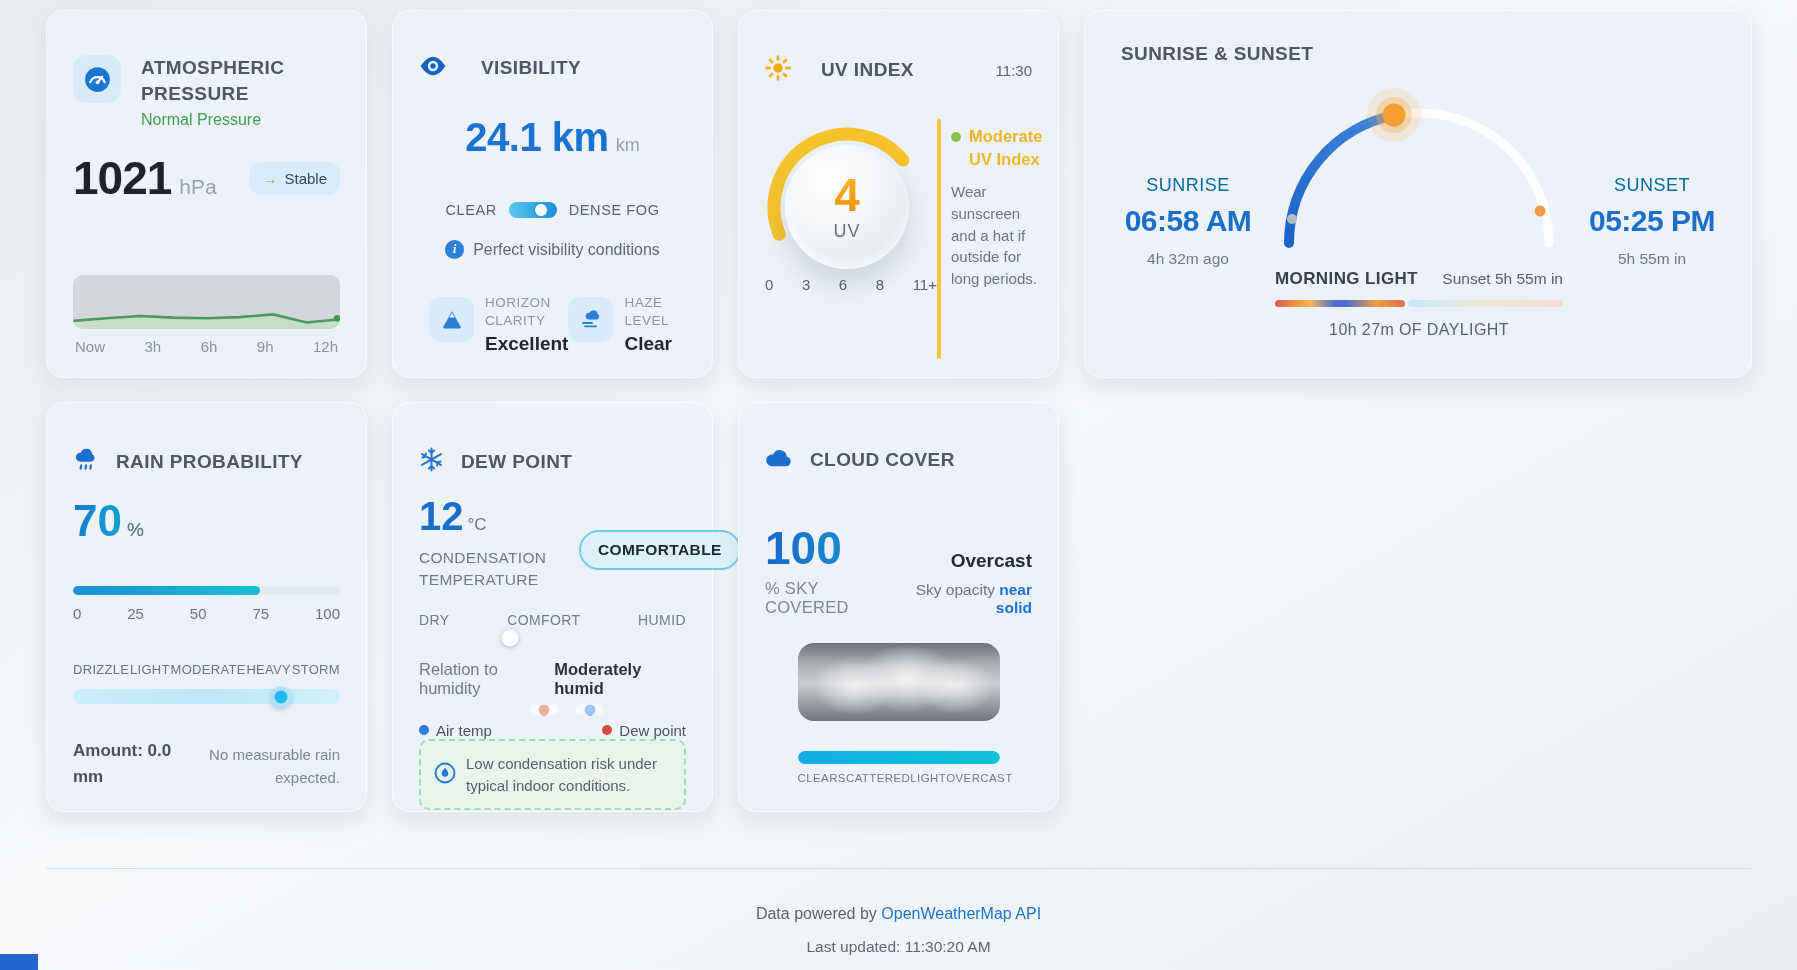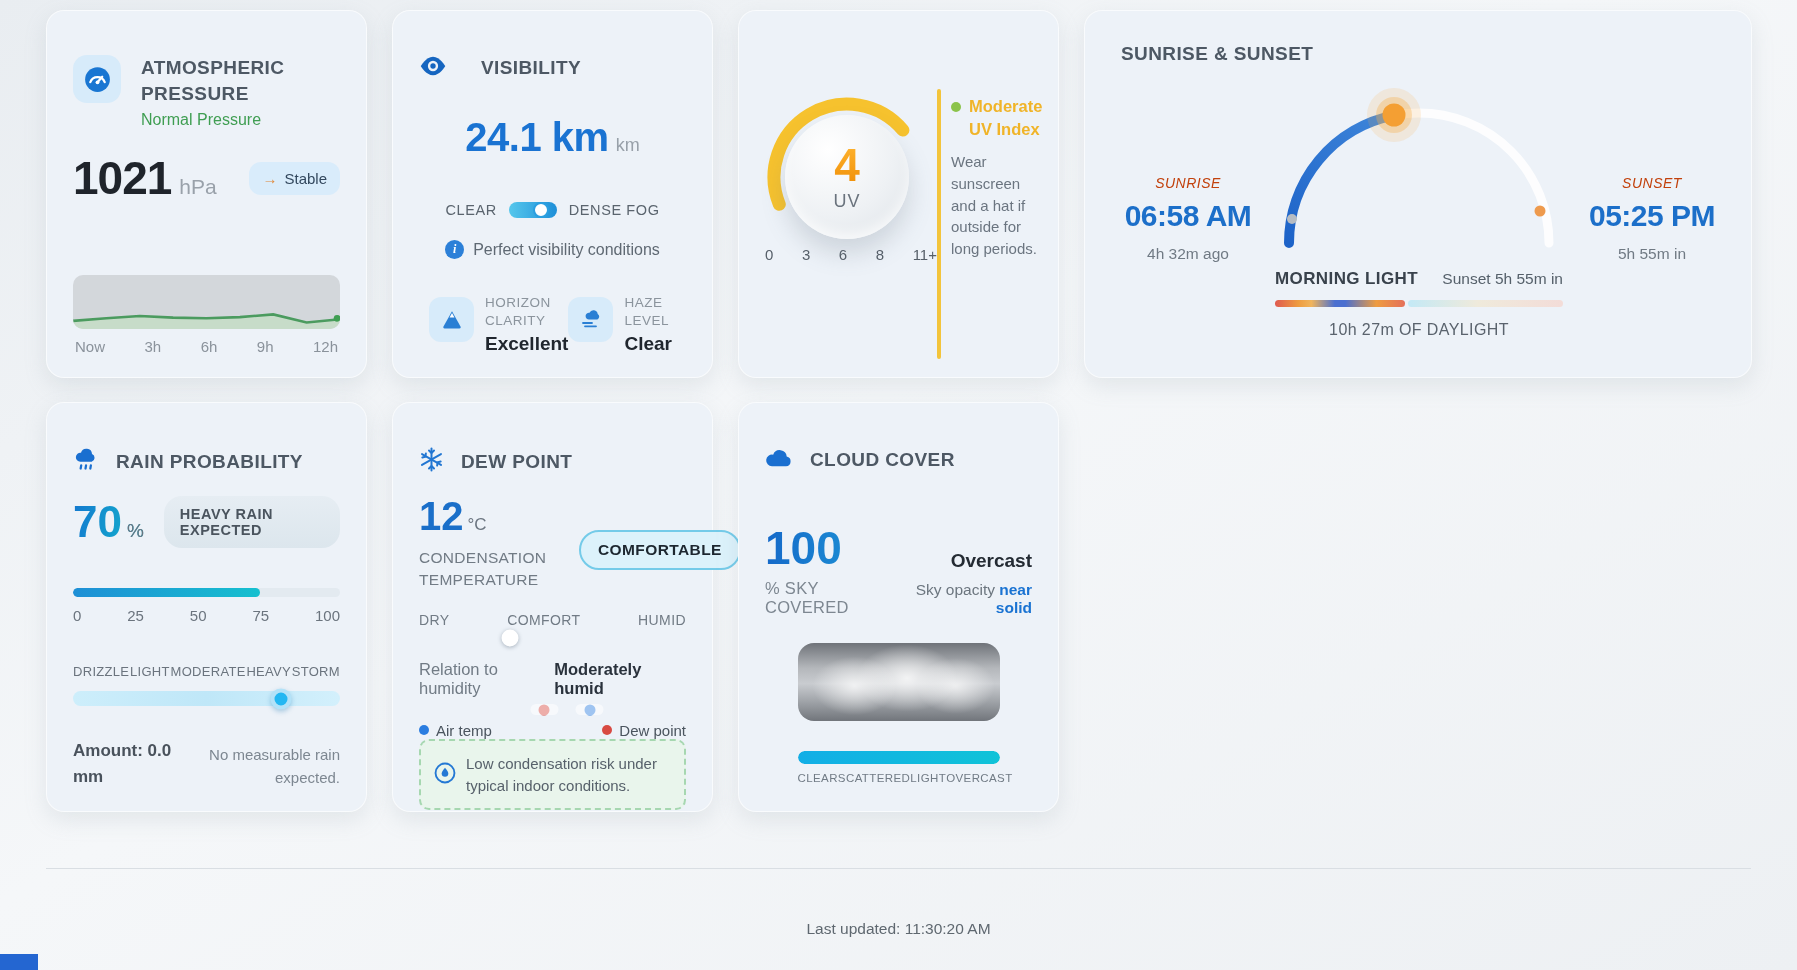--- a/index.html
+++ b/index.html
@@ -83,21 +83,21 @@
   .uv-levelrow { display:flex; gap:8px; }
   .uv-dot { width:10px; height:10px; border-radius:50%; background:#8bc34a; margin-top:7px; flex:0 0 auto; }
   .uv-level { font-size:16.5px; font-weight:700; color:#f0b429; line-height:1.4; }
   .uv-advice { margin-top:10px; font-size:15px; color:#6b7580; line-height:1.45; }
 
   
   .sun-card { padding:0; }
   .sun-title { position:absolute; left:36px; top:30px; }
   .sun-svg { position:absolute; left:0; top:0; }
   .sun-block { position:absolute; width:190px; text-align:center; }
-  .sun-block .slab { font-size:14px; color:#c2410c; letter-spacing:.5px;font-style:italic; }
+  .sun-block .slab { font-size:18px; color:#0369a1; letter-spacing:.5px; }
   .sun-block .stime { margin-top:8px; font-size:30px; font-weight:800; color:#1c6fc9; letter-spacing:-.5px; }
   .sun-block .sdelta { margin-top:12px; font-size:15.5px; color:#707a84; }
   .sun-phase { position:absolute; left:190px; top:258px; width:288px; display:flex;
     justify-content:space-between; align-items:baseline; }
   .sun-phase .phase { font-size:17px; font-weight:700; color:#39424c; letter-spacing:.4px; }
   .sun-phase .next { font-size:15.5px; color:#55606a; }
   .sun-bar { position:absolute; left:190px; top:289px; width:288px; height:7px; display:flex; gap:3px; }
   .sun-bar .seg1 { width:45%; height:100%; border-radius:4px;
     background:linear-gradient(90deg,#df5a50 0%,#ee9c40 18%,#f0b45c 28%,#4a6fd0 46%,#4a6fd0 54%,#ee9c40 78%,#e4705a 100%); }
   .sun-bar .seg2 { flex:1; height:100%; border-radius:4px;
@@ -282,20 +282,39 @@
           </div>
           <div>
             <div class="slabel">HAZE LEVEL</div>
             <div class="sval">Clear</div>
           </div>
         </div>
       </div>
     </div>
 
     <div class="card">
+      <div class="hdr">
+        <span>
+          <svg width="26" height="26" viewBox="0 0 24 24">
+            <circle cx="12" cy="12" r="4.4" fill="#f2ae13"></circle>
+            <g stroke="#f2ae13" stroke-width="2.6" stroke-linecap="round">
+              <line x1="12" y1="1.5" x2="12" y2="4.2"></line>
+                <line x1="12" y1="19.8" x2="12" y2="22.5"></line>
+              <line x1="1.5" y1="12" x2="4.2" y2="12"></line>
+                <line x1="19.8" y1="12" x2="22.5" y2="12"></line>
+              <line x1="4.6" y1="4.6" x2="6.5" y2="6.5"></line>
+                <line x1="17.5" y1="17.5" x2="19.4" y2="19.4"></line>
+              <line x1="4.6" y1="19.4" x2="6.5" y2="17.5"></line>
+                <line x1="17.5" y1="6.5" x2="19.4" y2="4.6"></line>
+            </g>
+          </svg>
+        </span>
+        <div class="card-title" style="margin-left:30px;">UV INDEX</div>
+        <div class="uv-time">11:30</div>
+      </div>
       <div class="uv-body">
         <div class="uv-gauge">
           <svg class="uv-arc" width="172" height="192" viewBox="0 0 172 192">
             <path d="M 14.3 123.3 A 73 73 0 0 1 137.9 49.1" stroke="#f6c22e" stroke-width="13" fill="none" stroke-linecap="round"></path>
           </svg>
           <div class="uv-circle">
             <div class="uv-num">4</div>
             <div class="uv-unit">UV</div>
           </div>
           <div class="uv-scale">
@@ -367,21 +386,20 @@
               <line x1="15.9" y1="16.2" x2="15.4" y2="19"></line>
             </g>
           </svg>
         </span>
         <div class="card-title" style="margin-left:16px;">RAIN PROBABILITY</div>
       </div>
       <div class="r-valrow">
         <div class="r-num">
           <span>70</span><span class="pct">%</span>
         </div>
-        <div class="r-badge">HEAVY RAIN EXPECTED</div>
       </div>
       <div class="r-bar">
         <div class="r-fill" style="width: 70%;"></div>
       </div>
       <div class="r-scale">
         <span>0</span>
         <span>25</span>
         <span>50</span>
         <span>75</span>
         <span>100</span>
@@ -494,17 +512,20 @@
             <span>SCATTERED</span>
             <span>LIGHT</span>
             <span>OVERCAST</span>
         </div>
       </div>
     </div>
 
   </div>
 
   <div class="footer">
+    <div class="f-powered">
+      <span>Data powered by </span><a href="#">OpenWeatherMap API</a>
+    </div>
     <div class="f-updated">Last updated: 11:30:20 AM</div>
   </div>
 
   <div class="bottom-strip"></div>
 </div>
 
 </body></html>

